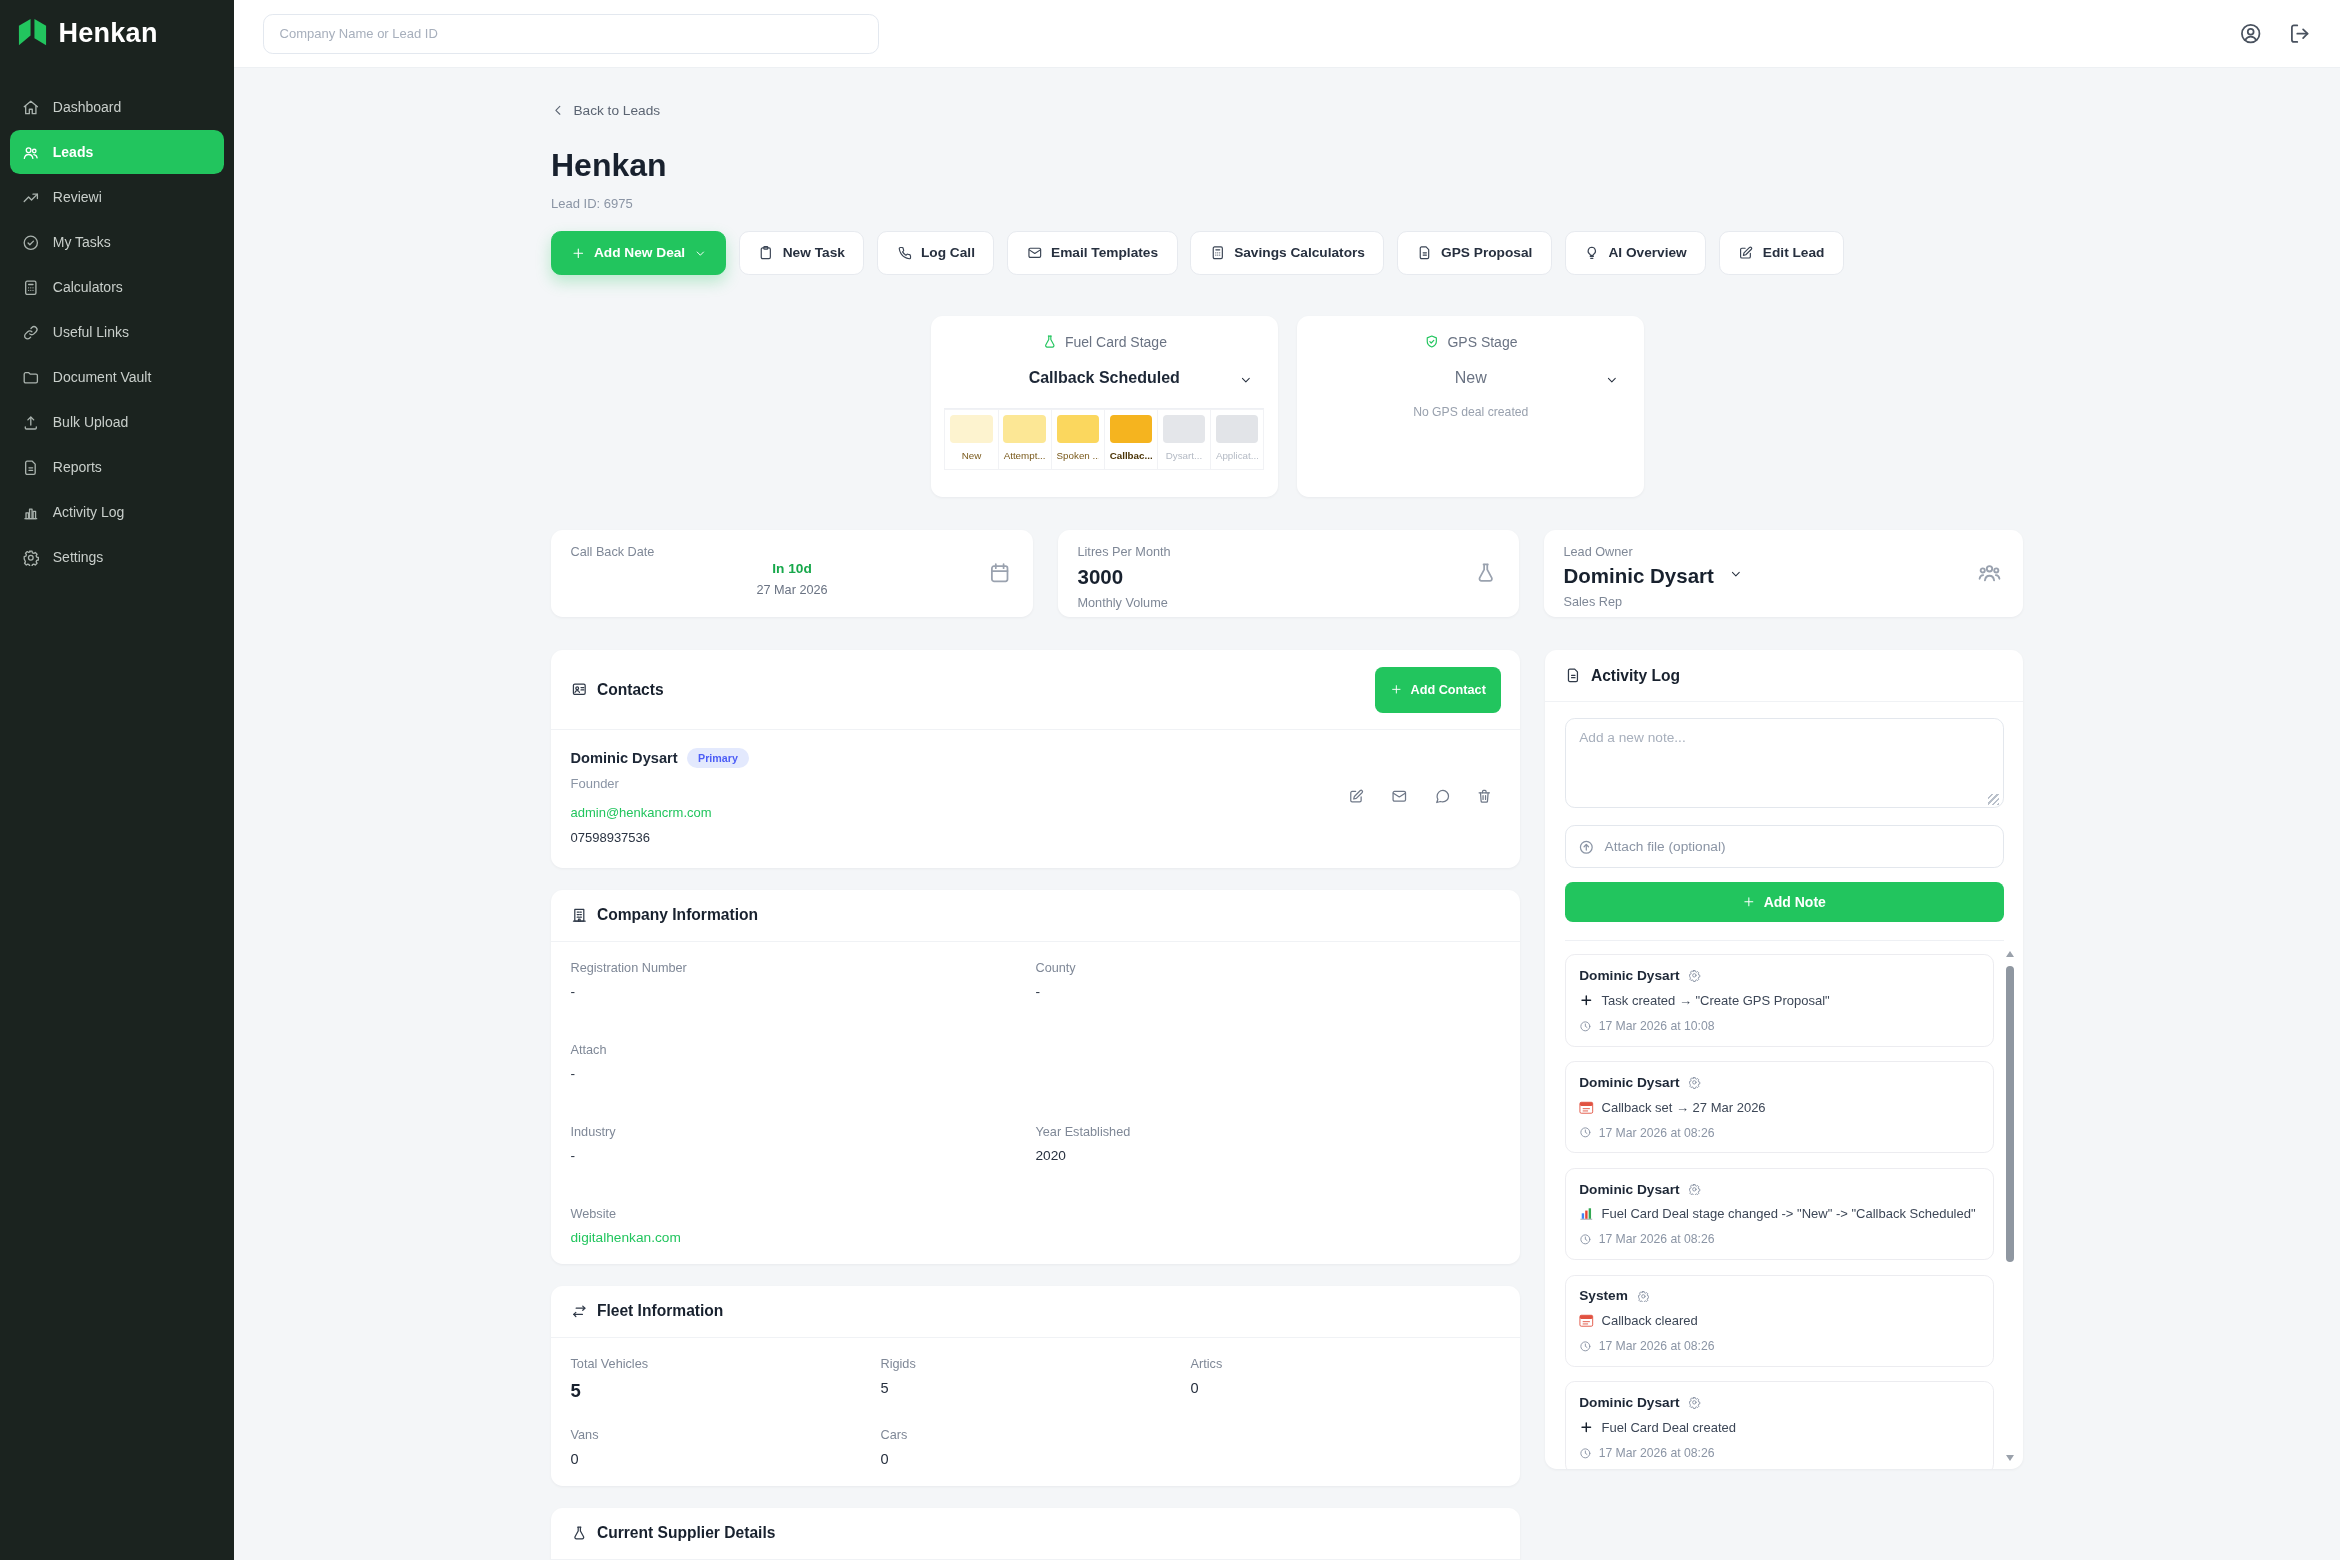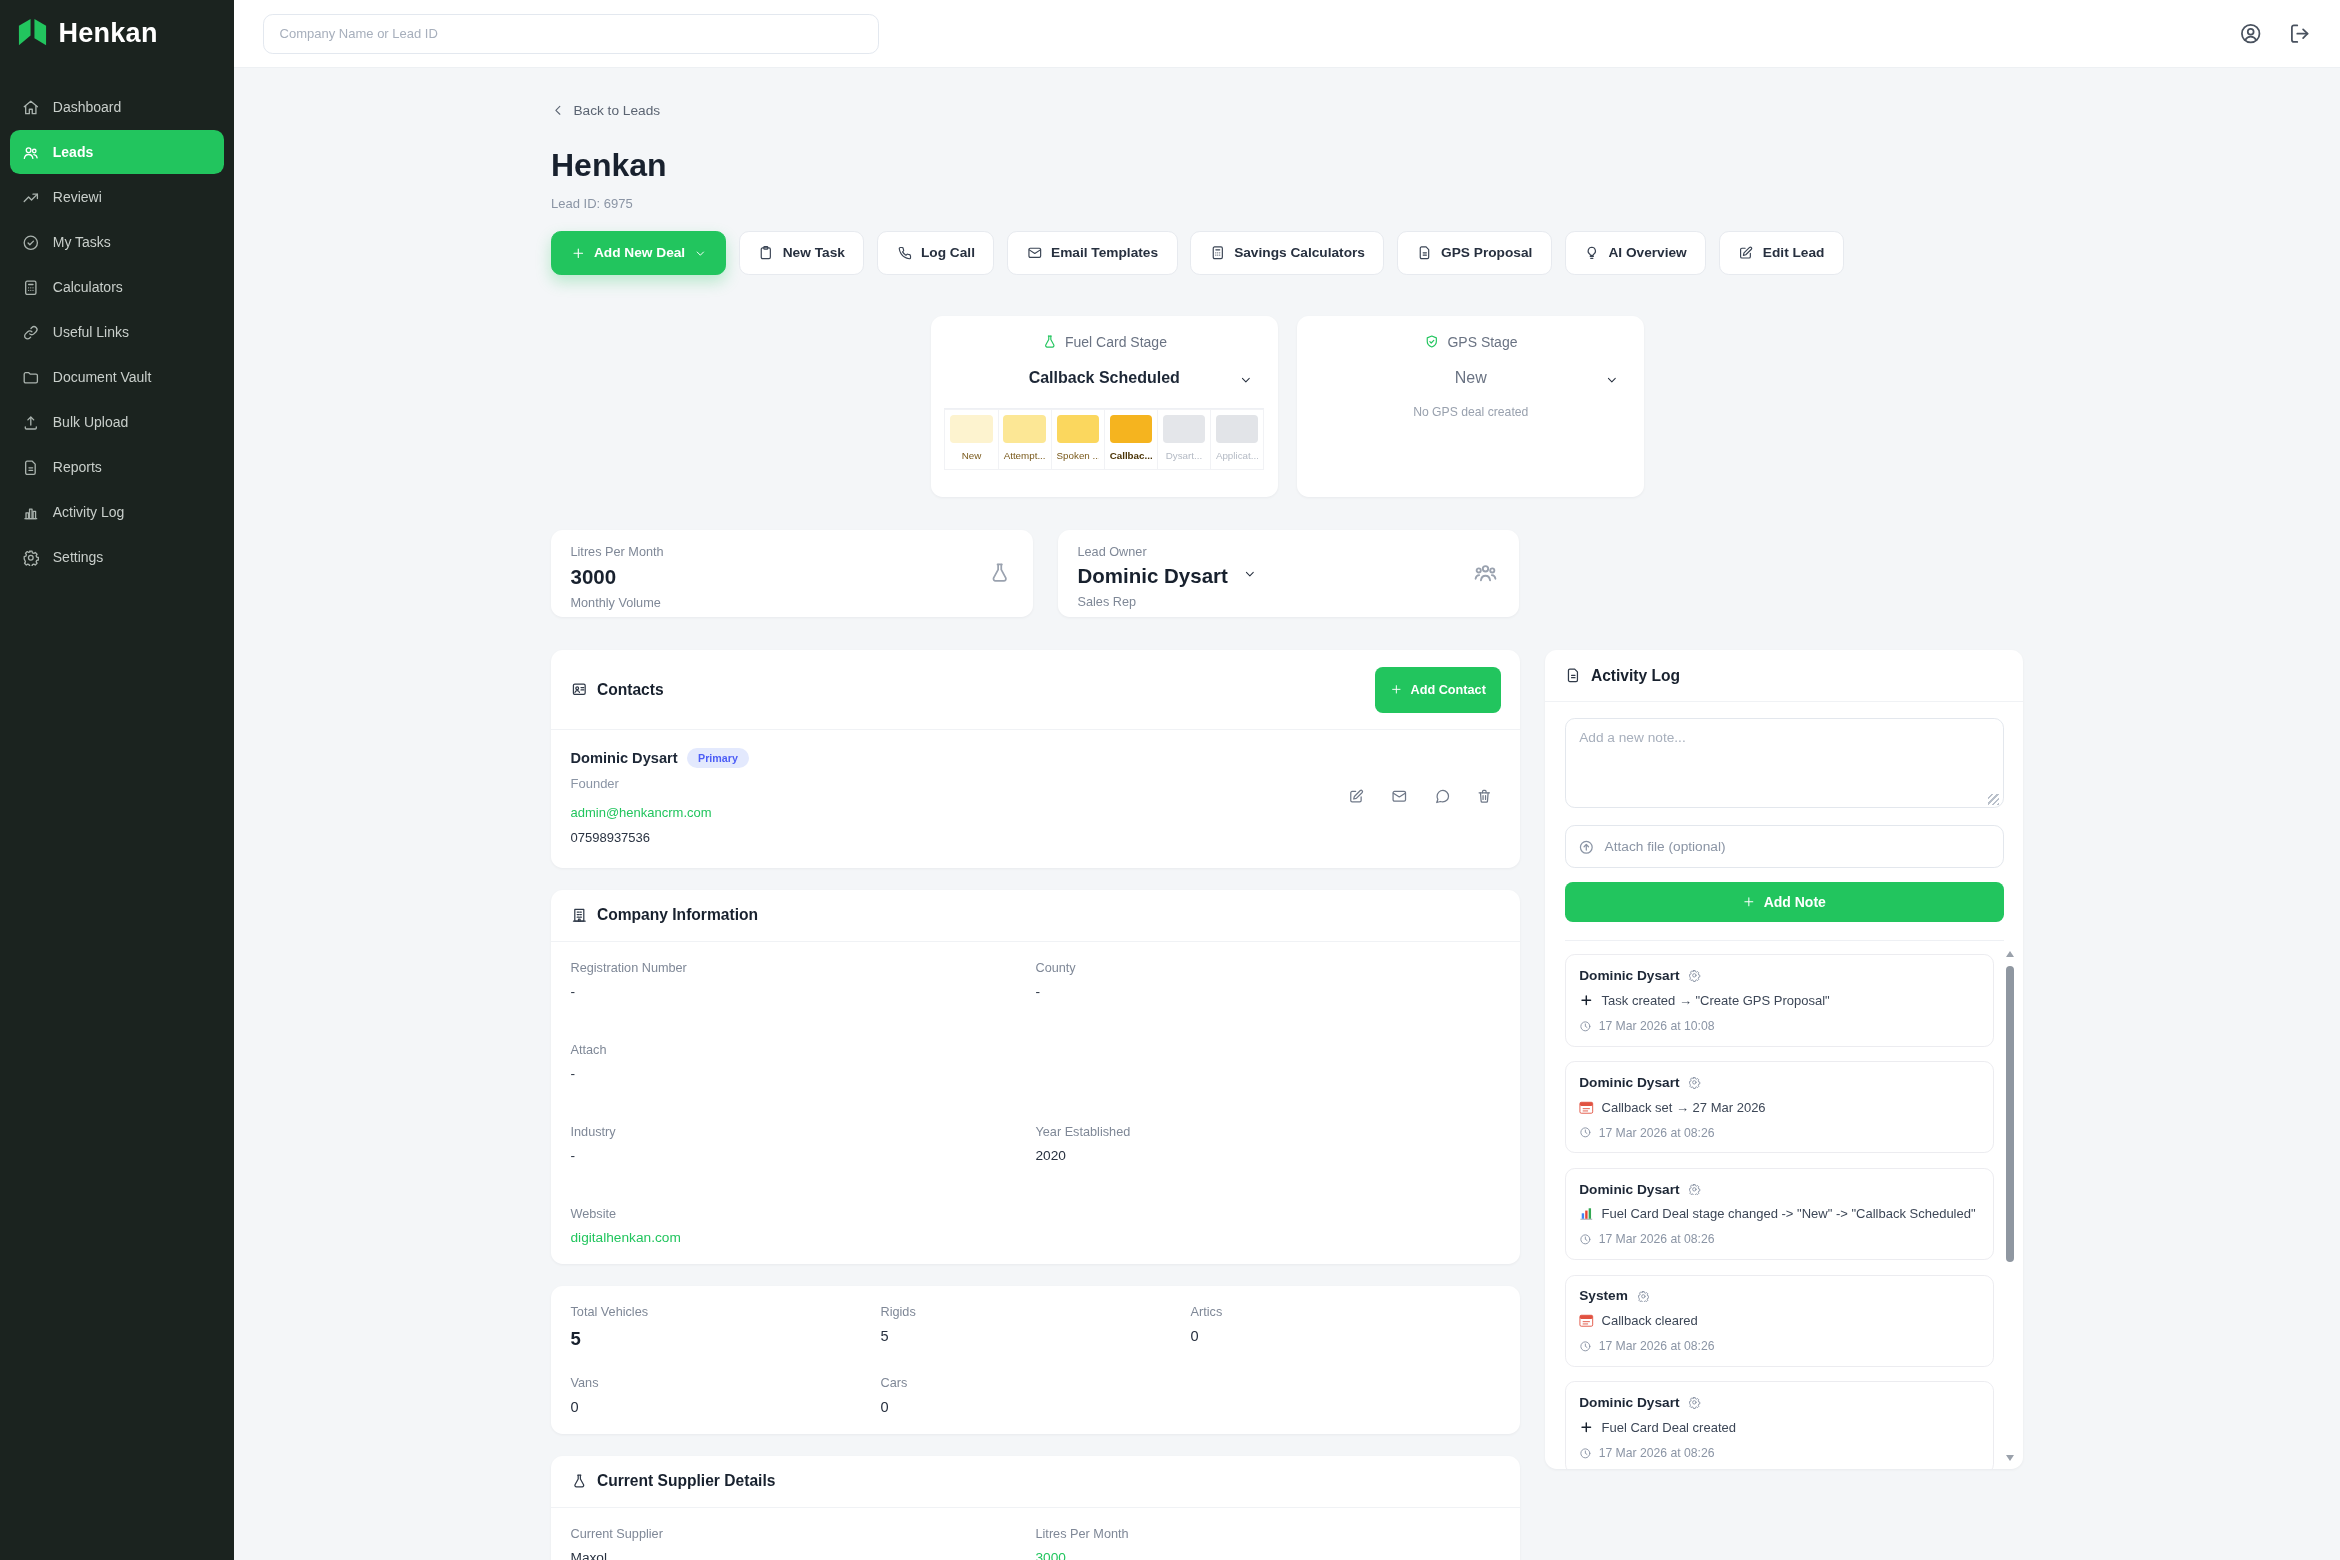--- a/index.html
+++ b/index.html
@@ -436,20 +436,33 @@
               </svg>
             </span>
         </div>
         <div class="gps-empty">No GPS deal created</div>
       </div>
     </div>
 
     
     <div class="info-row">
       <div class="icard">
+        <div class="lbl">Call Back Date</div>
+        <div class="cb-center">
+          <div class="cb-due">In 10d</div>
+          <div class="cb-date">27 Mar 2026</div>
+        </div>
+        <span class="right-icon">
+            <svg class="st" width="23.4" height="23.4" viewBox="0 0 24 24">
+              <rect x="4" y="5" width="16" height="15.5" rx="2"></rect>
+              <path d="M8 3v4M16 3v4M4 10h16"></path>
+            </svg>
+          </span>
+      </div>
+      <div class="icard">
         <div class="lbl">Litres Per Month</div>
         <div class="big">3000</div>
         <div class="sub">Monthly Volume</div>
         <span class="right-icon">
             <svg class="st" width="23.4" height="23.4" viewBox="0 0 24 24">
               <path d="M9.8 3.2h4.4"></path>
               <path d="M10.4 3.4v5.2L5.8 17a2.2 2.2 0 0 0 2 3.1h8.4a2.2 2.2 0 0 0 2-3.1l-4.6-8.4V3.4"></path>
             </svg>
           </span>
       </div>
@@ -576,20 +589,31 @@
               <div class="f-val">2020</div>
             </div>
             <div class="field">
               <div class="f-lbl">Website</div>
               <div class="f-val green">digitalhenkan.com</div>
             </div>
           </div>
         </div>
 
         <div class="section">
+          <div class="sec-head">
+            <span class="si">
+                <svg class="st" width="16.6" height="16.6" viewBox="0 0 24 24">
+                  <path d="M7.5 7.5H20"></path>
+                  <path d="M17 4.5l3 3-3 3"></path>
+                  <path d="M16.5 16.5H4"></path>
+                  <path d="M7 13.5l-3 3 3 3"></path>
+                </svg>
+              </span>
+            <span>Fleet Information</span>
+          </div>
           <div class="sec-body grid3">
             <div class="field">
               <div class="f-lbl">Total Vehicles</div>
               <div class="f-val bold-lg">5</div>
             </div>
             <div class="field">
               <div class="f-lbl">Rigids</div>
               <div class="f-val" style="font-size:14.6px">5</div>
             </div>
             <div class="field">

